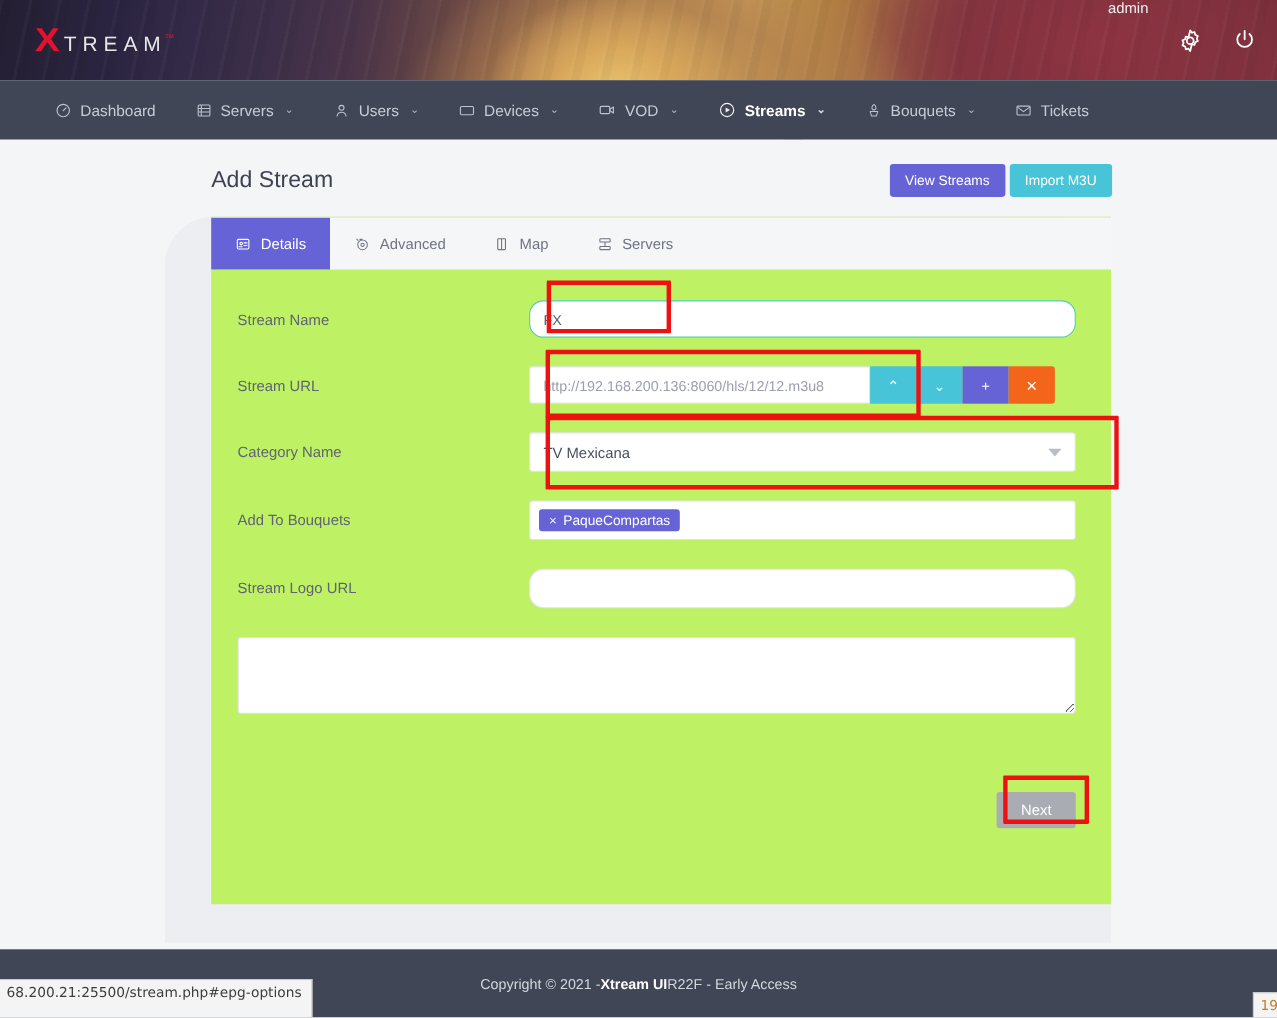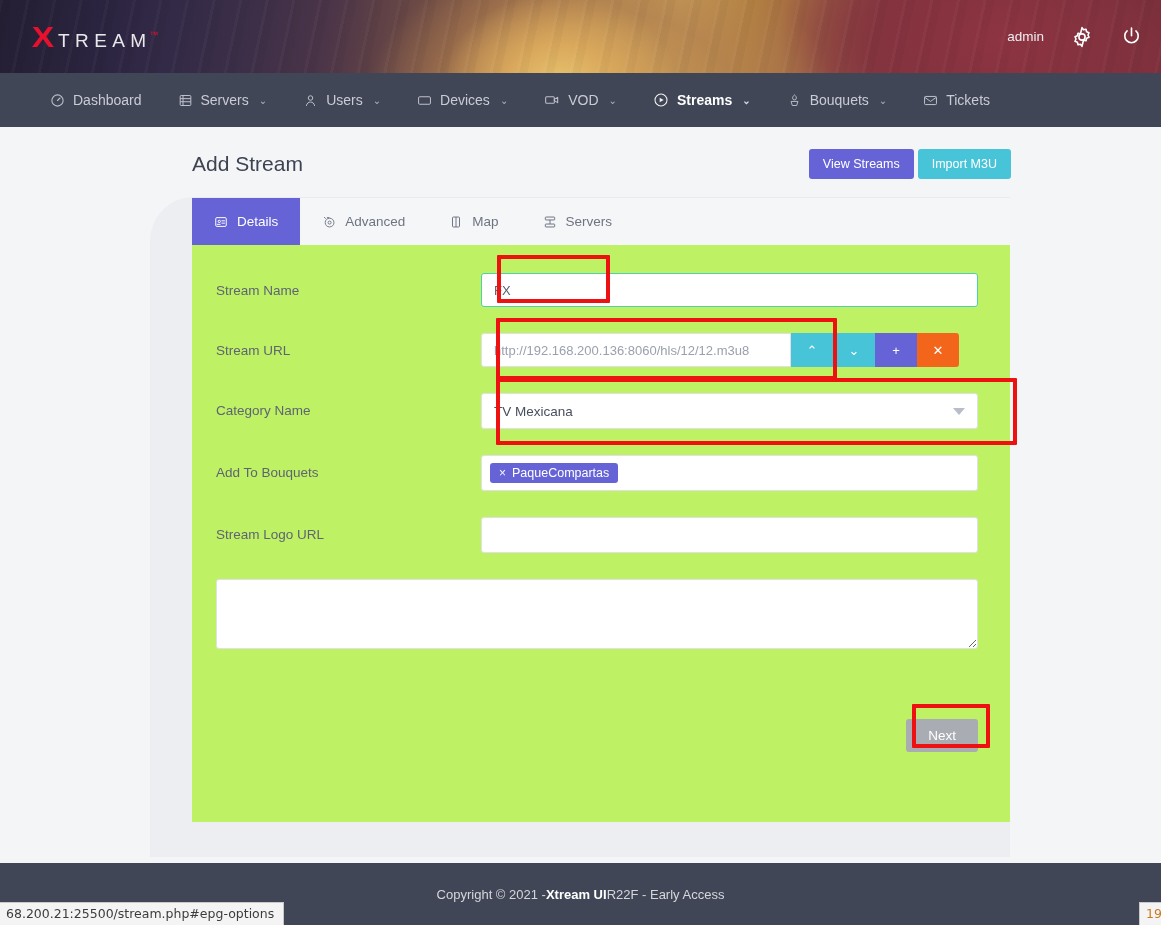--- a/index.html
+++ b/index.html
@@ -67,21 +67,21 @@
   .logo .tm {
     color: #e8112d;
     font-size: 9px;
     position: relative;
     top: -9px;
     margin-left: -2px;
     letter-spacing: 0;
   }
   .topright {
     position: absolute; right: 18px; top: 0; height: 73px;
-    display: flex; align-items: center; gap: 26px; z-index: 3;
+    display: flex; gap: 26px; z-index: 3;
   }
   .topright .uname { color: #f0eef0; font-size: 13.5px; }
   .icon-btn { display: flex; align-items: center; justify-content: center; cursor: pointer; }
   .icon-btn svg { display: block; }
 
   
   .navbar {
     position: relative;
     height: 54px;
     background: #414656;
@@ -148,21 +148,21 @@
   .form { padding: 28px 32px 26px 24px; }
   .frow { display: flex; align-items: flex-start; margin-bottom: 26px; position: relative; }
   .flabel {
     width: 265px; padding-top: 10px;
     font-size: 13.5px; color: #5f6473;
   }
   .fctl { flex: 1; position: relative; }
 
   .inp {
     width: 100%; height: 34px;
-    border: 1px solid #dfe1e6; border-radius: 3px;
+    border: 1px solid #dfe1e6; border-radius: 13px;
     padding: 0 12px; font-size: 13px; color: #5a5f6e;
     font-family: "Liberation Sans", sans-serif;
     background: #fff; outline: none;
   }
   .inp.teal { border-color: #4fcfb0; }
   .inp::placeholder { color: #9aa0ad; }
 
   .url-group { display: flex; }
   .url-group .inp { border-radius: 3px 0 0 3px; width: 310px; flex: none; }
   .ubtn {
@@ -224,21 +224,21 @@
   .pagefooter {
     position: absolute; left: 0; bottom: 0; width: 100%; height: 62px;
     background: #414656; color: #d4d6dd;
     display: flex; align-items: center; justify-content: center;
     font-size: 13px;
   }
   .pagefooter b { color: #ffffff; }
   .statusbar {
     position: absolute; left: 0; bottom: 0;
     background: #f4f4f4; border: 1px solid #c9c9c9; border-left: none; border-bottom: none;
-    padding: 3px 9px 4px 6px;
+    padding: 3px 9px 16px 6px;
     font-size: 12.5px; color: #3c3c3c;
     font-family: "DejaVu Sans", sans-serif;
     white-space: nowrap;
     z-index: 20;
   }
   .corner-chip {
     position: absolute; right: 0; bottom: 0;
     background: #f4f4f4; border: 1px solid #c9c9c9; border-right: none; border-bottom: none;
     padding: 3px 4px 4px 6px;
     font-size: 12.5px; color: #c97b20;

